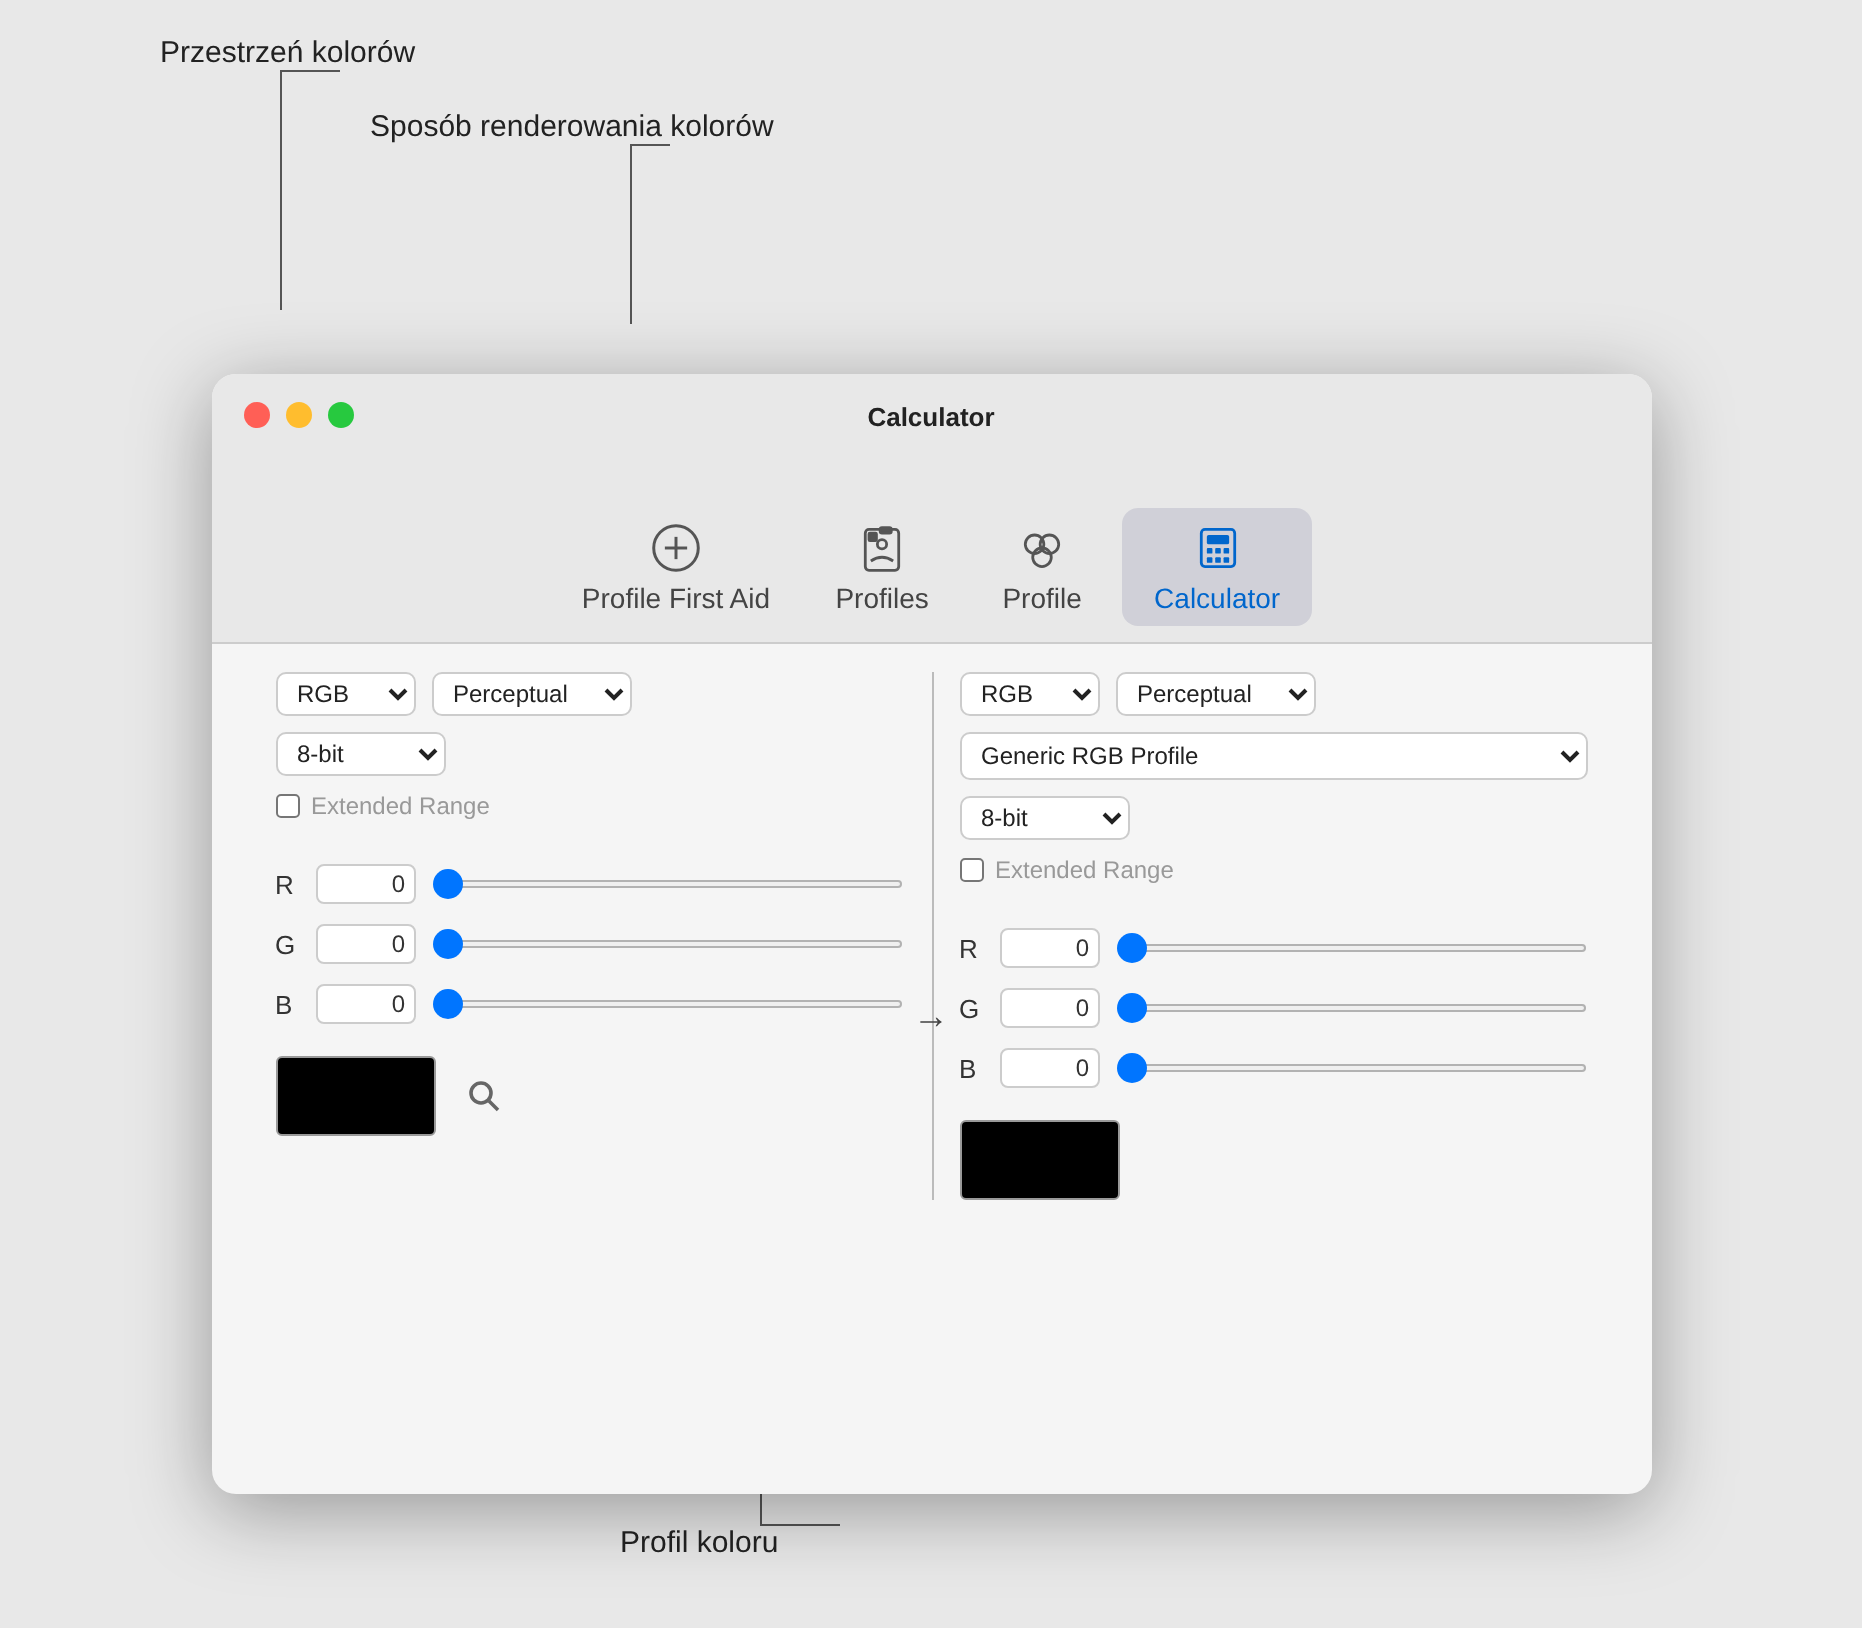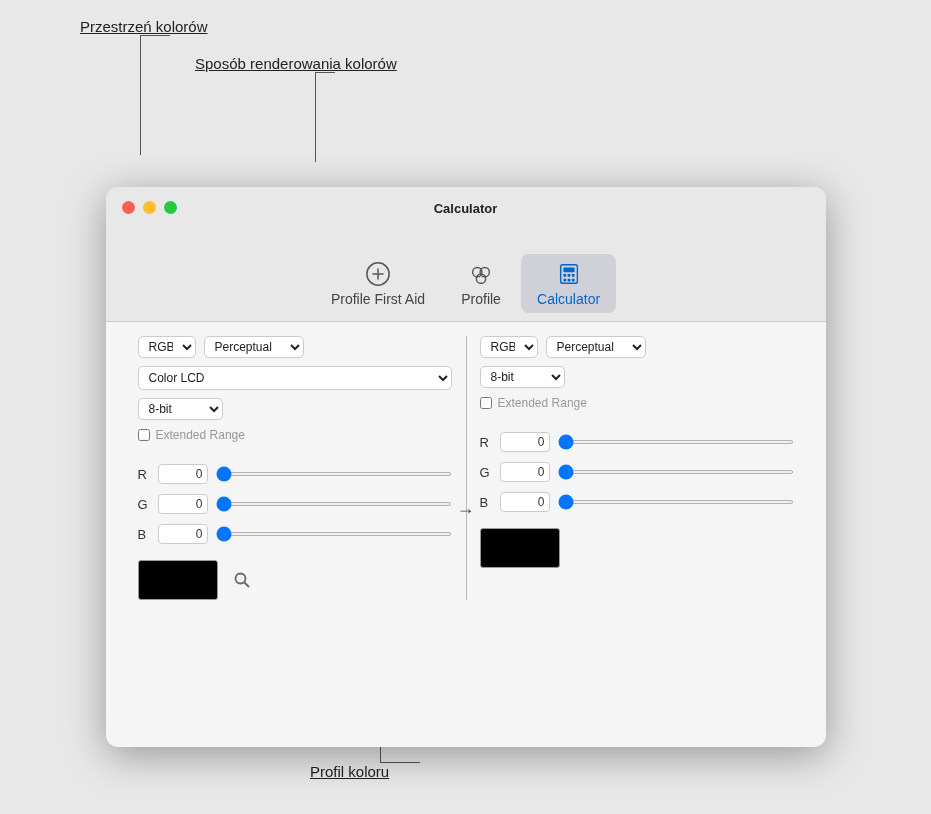--- a/index.html
+++ b/index.html
@@ -20,21 +20,20 @@
       width: 931px;
       height: 814px;
       pointer-events: none;
     }
 
     .annotation {
       position: absolute;
       font-size: 15px;
       color: #222;
       white-space: nowrap;
-      text-decoration: underline;
     }
 
     .window {
       background: #f5f5f5;
       border-radius: 12px;
       box-shadow: 0 8px 40px rgba(0,0,0,0.35);
       width: 720px;
       min-height: 560px;
       position: relative;
       top: 60px;
@@ -182,21 +181,21 @@
       border: 1px solid #ccc;
       border-radius: 5px;
       padding: 2px 6px;
       font-size: 12px;
       color: #222;
       cursor: pointer;
       height: 22px;
     }
 
     select.styled.rgb {
-      width: 58px;
+      width: 70px;
     }
 
     select.styled.perceptual {
       width: 100px;
     }
 
     select.styled.profile {
       width: 100%;
       height: 24px;
     }
@@ -298,21 +297,21 @@
       margin-bottom: 8px;
     }
 
     .spacer { height: 8px; }
   </style>
 </head>
 <body>
 
 <div class="annotation-area">
   <span class="annotation" style="top:18px; left:80px;">Przestrzeń kolorów</span>
-  <span class="annotation" style="top:55px; left:195px;">Sposób renderowania kolorów</span>
+  <span class="annotation" style="top:55px; left:185px;">Sposób renderowania kolorów</span>
   <span class="annotation" style="top:763px; left:310px;">Profil koloru</span>
 
   <div style="position:absolute; left:140px; top:35px; width:1px; height:120px; background:#555;"></div>
   <div style="position:absolute; left:140px; top:35px; width:30px; height:1px; background:#555;"></div>
 
   <div style="position:absolute; left:315px; top:72px; width:1px; height:90px; background:#555;"></div>
   <div style="position:absolute; left:315px; top:72px; width:20px; height:1px; background:#555;"></div>
 
   <div style="position:absolute; left:380px; top:665px; width:1px; height:98px; background:#555;"></div>
   <div style="position:absolute; left:380px; top:762px; width:40px; height:1px; background:#555;"></div>
@@ -333,20 +332,33 @@
         <div class="toolbar-icon">
           <svg viewBox="0 0 28 28" fill="none" stroke="currentColor" stroke-width="1.6">
             <circle cx="14" cy="14" r="12" stroke="#555" fill="none"></circle>
             <line x1="14" y1="8" x2="14" y2="20" stroke="#555"></line>
             <line x1="8" y1="14" x2="20" y2="14" stroke="#555"></line>
           </svg>
         </div>
         <span class="toolbar-item-label">Profile First Aid</span>
       </div>
 
+      <div class="toolbar-item">
+        <div class="toolbar-icon">
+          <svg viewBox="0 0 28 28" fill="none" stroke="#555" stroke-width="1.5">
+            <rect x="5" y="4" width="18" height="22" rx="2"></rect>
+            <circle cx="14" cy="12" r="2.5"></circle>
+            <line x1="9" y1="8" x2="9" y2="8"></line>
+            <path d="M8 21 Q14 17 20 21" stroke="#555" fill="none"></path>
+            <rect x="7" y="6" width="4" height="4" rx="0.5" fill="#555"></rect>
+            <rect x="13" y="3" width="6" height="3" rx="1" fill="#555" stroke="#555"></rect>
+          </svg>
+        </div>
+        <span class="toolbar-item-label">Profiles</span>
+      </div>
 
 
       <div class="toolbar-item">
         <div class="toolbar-icon">
           <svg viewBox="0 0 28 28" fill="none" stroke="#555" stroke-width="1.5">
             <circle cx="10" cy="12" r="5"></circle>
             <circle cx="18" cy="12" r="5"></circle>
             <circle cx="14" cy="19" r="5"></circle>
           </svg>
         </div>
@@ -385,27 +397,20 @@
             <option>Lab</option>
           </select>
           <select class="styled perceptual">
             <option>Perceptual</option>
             <option>Relative</option>
             <option>Saturation</option>
             <option>Absolute</option>
           </select>
         </div>
 
-        <div class="profile-select-row">
-          <select class="styled profile">
-            <option>Color LCD</option>
-            <option>sRGB</option>
-            <option>Adobe RGB</option>
-          </select>
-        </div>
 
         <div class="row-control">
           <select class="styled bit">
             <option>8-bit</option>
             <option>16-bit</option>
             <option>32-bit</option>
           </select>
         </div>
 
         <div class="extended-range-row">
@@ -452,20 +457,27 @@
             <option>Lab</option>
           </select>
           <select class="styled perceptual">
             <option>Perceptual</option>
             <option>Relative</option>
             <option>Saturation</option>
             <option>Absolute</option>
           </select>
         </div>
 
+        <div class="profile-select-row">
+          <select class="styled profile">
+            <option>Generic RGB Profile</option>
+            <option>sRGB</option>
+            <option>Adobe RGB</option>
+          </select>
+        </div>
 
         <div class="row-control">
           <select class="styled bit">
             <option>8-bit</option>
             <option>16-bit</option>
             <option>32-bit</option>
           </select>
         </div>
 
         <div class="extended-range-row">

